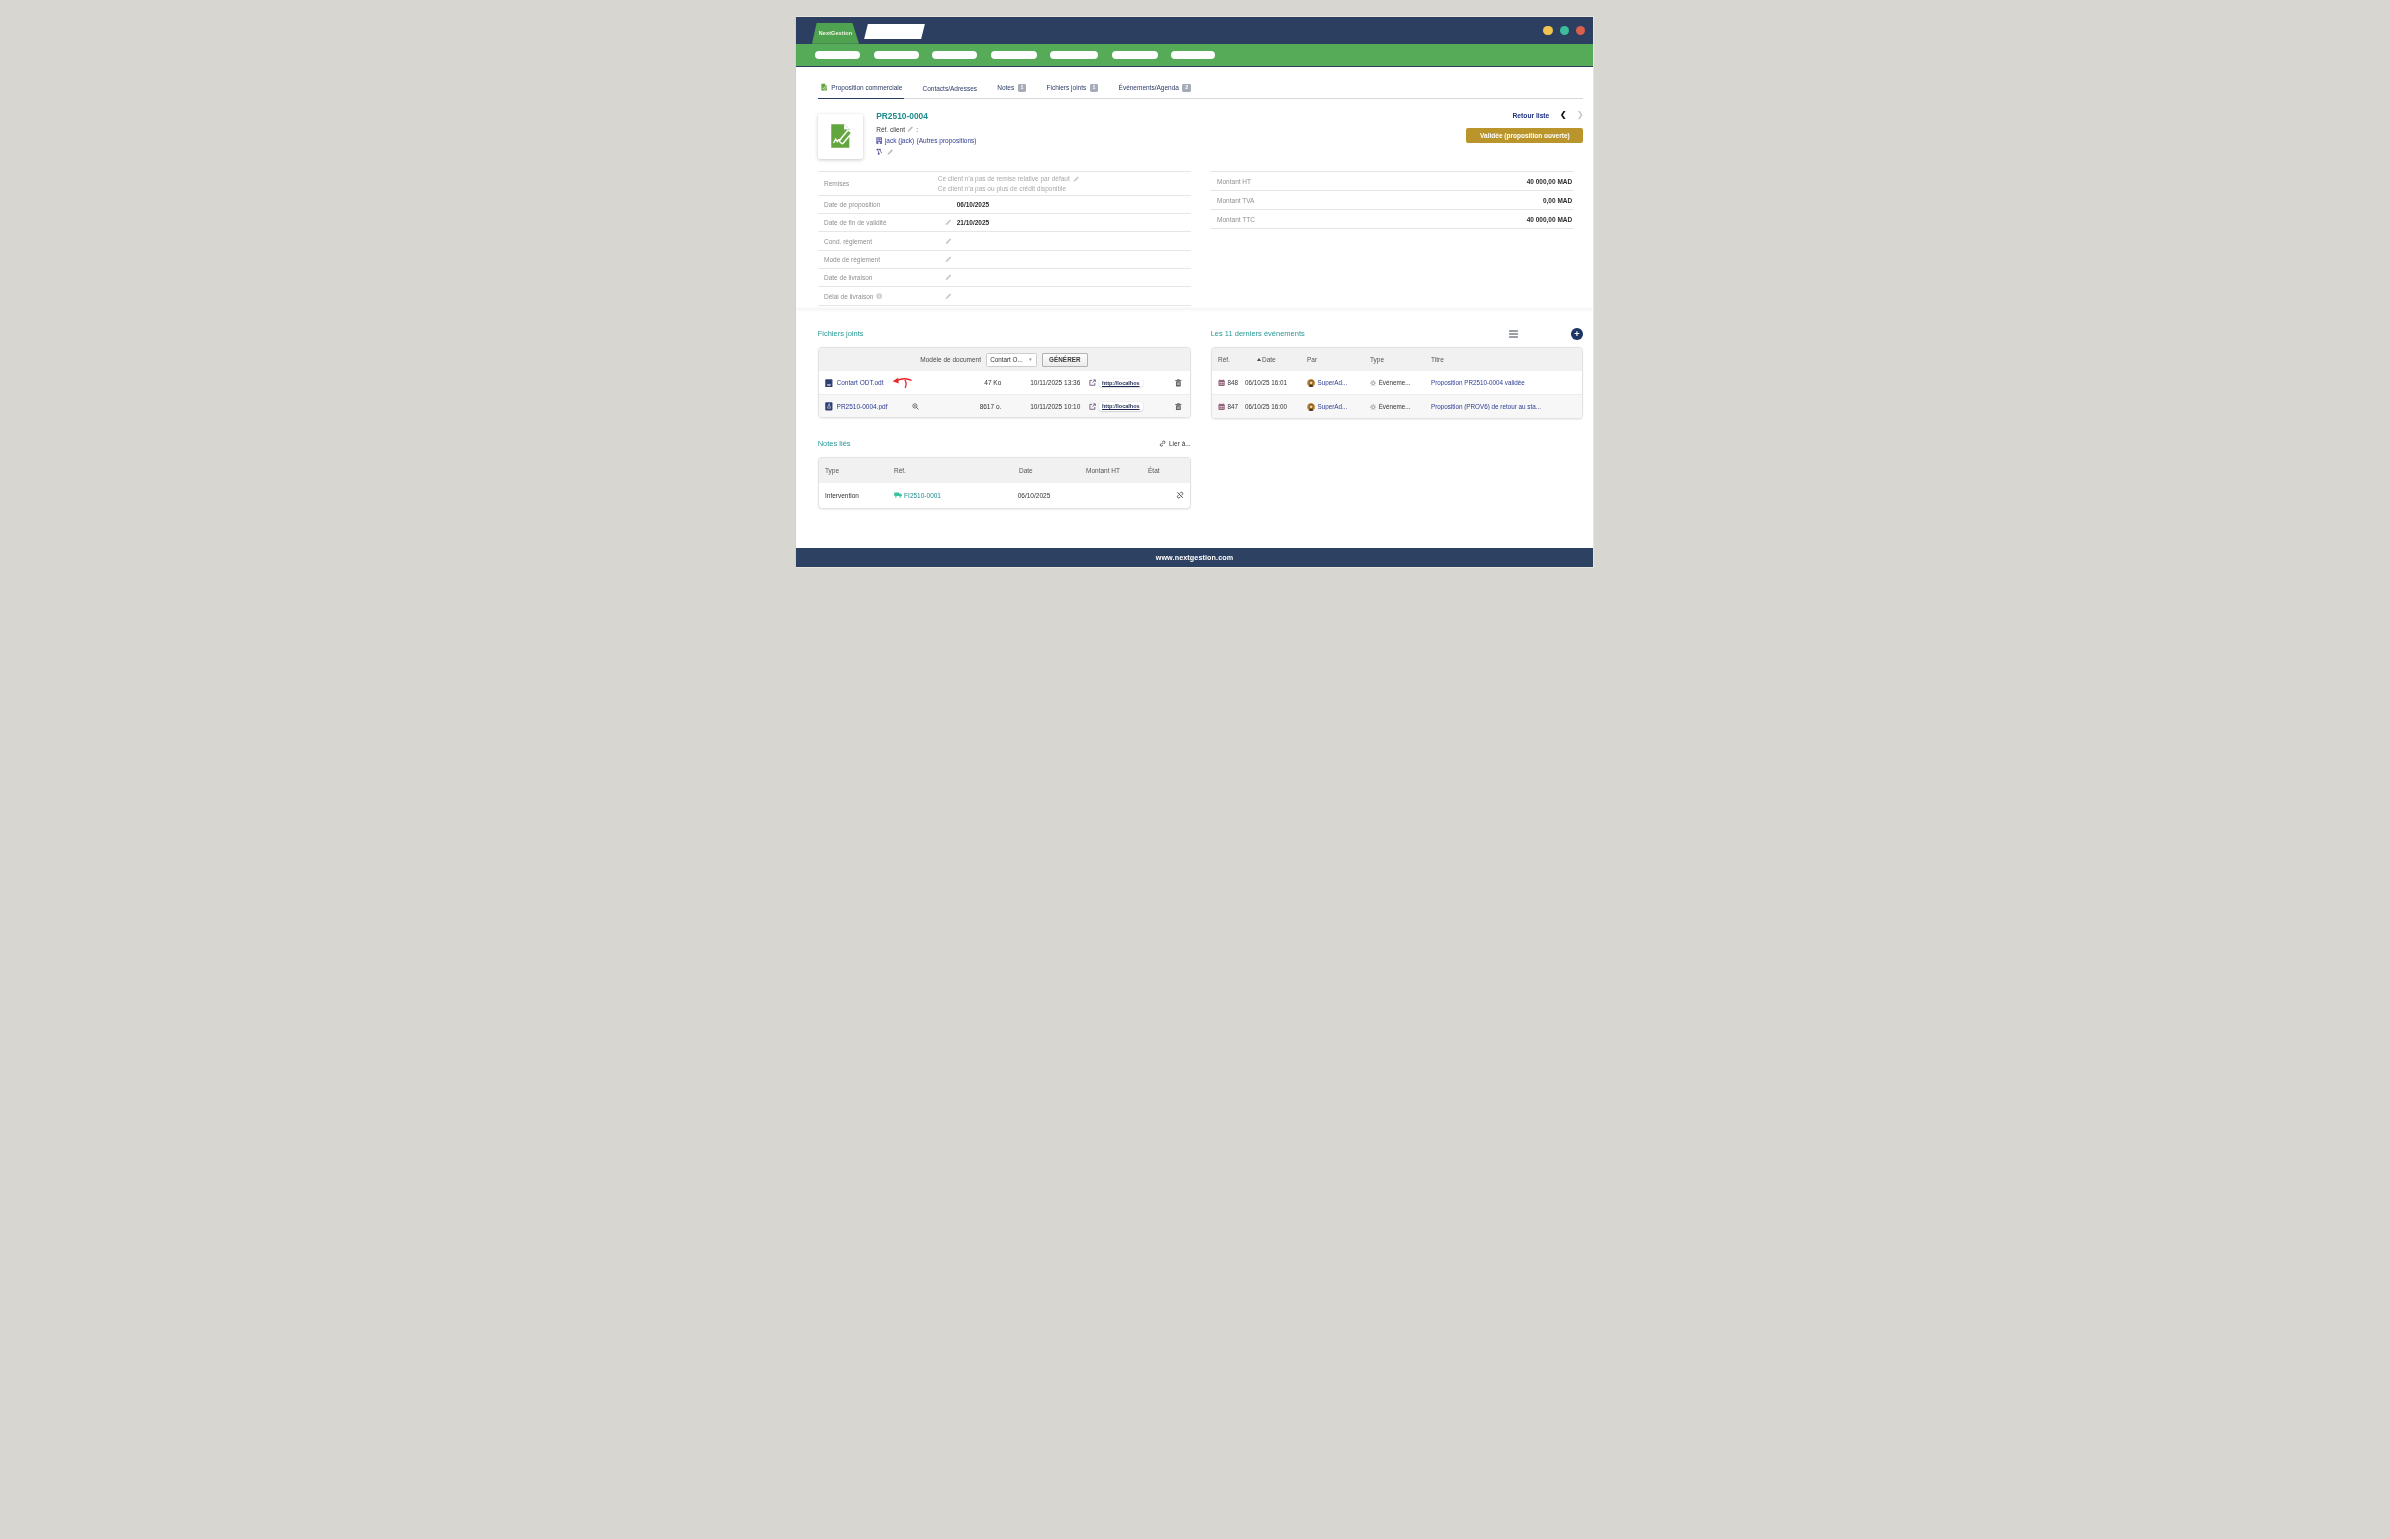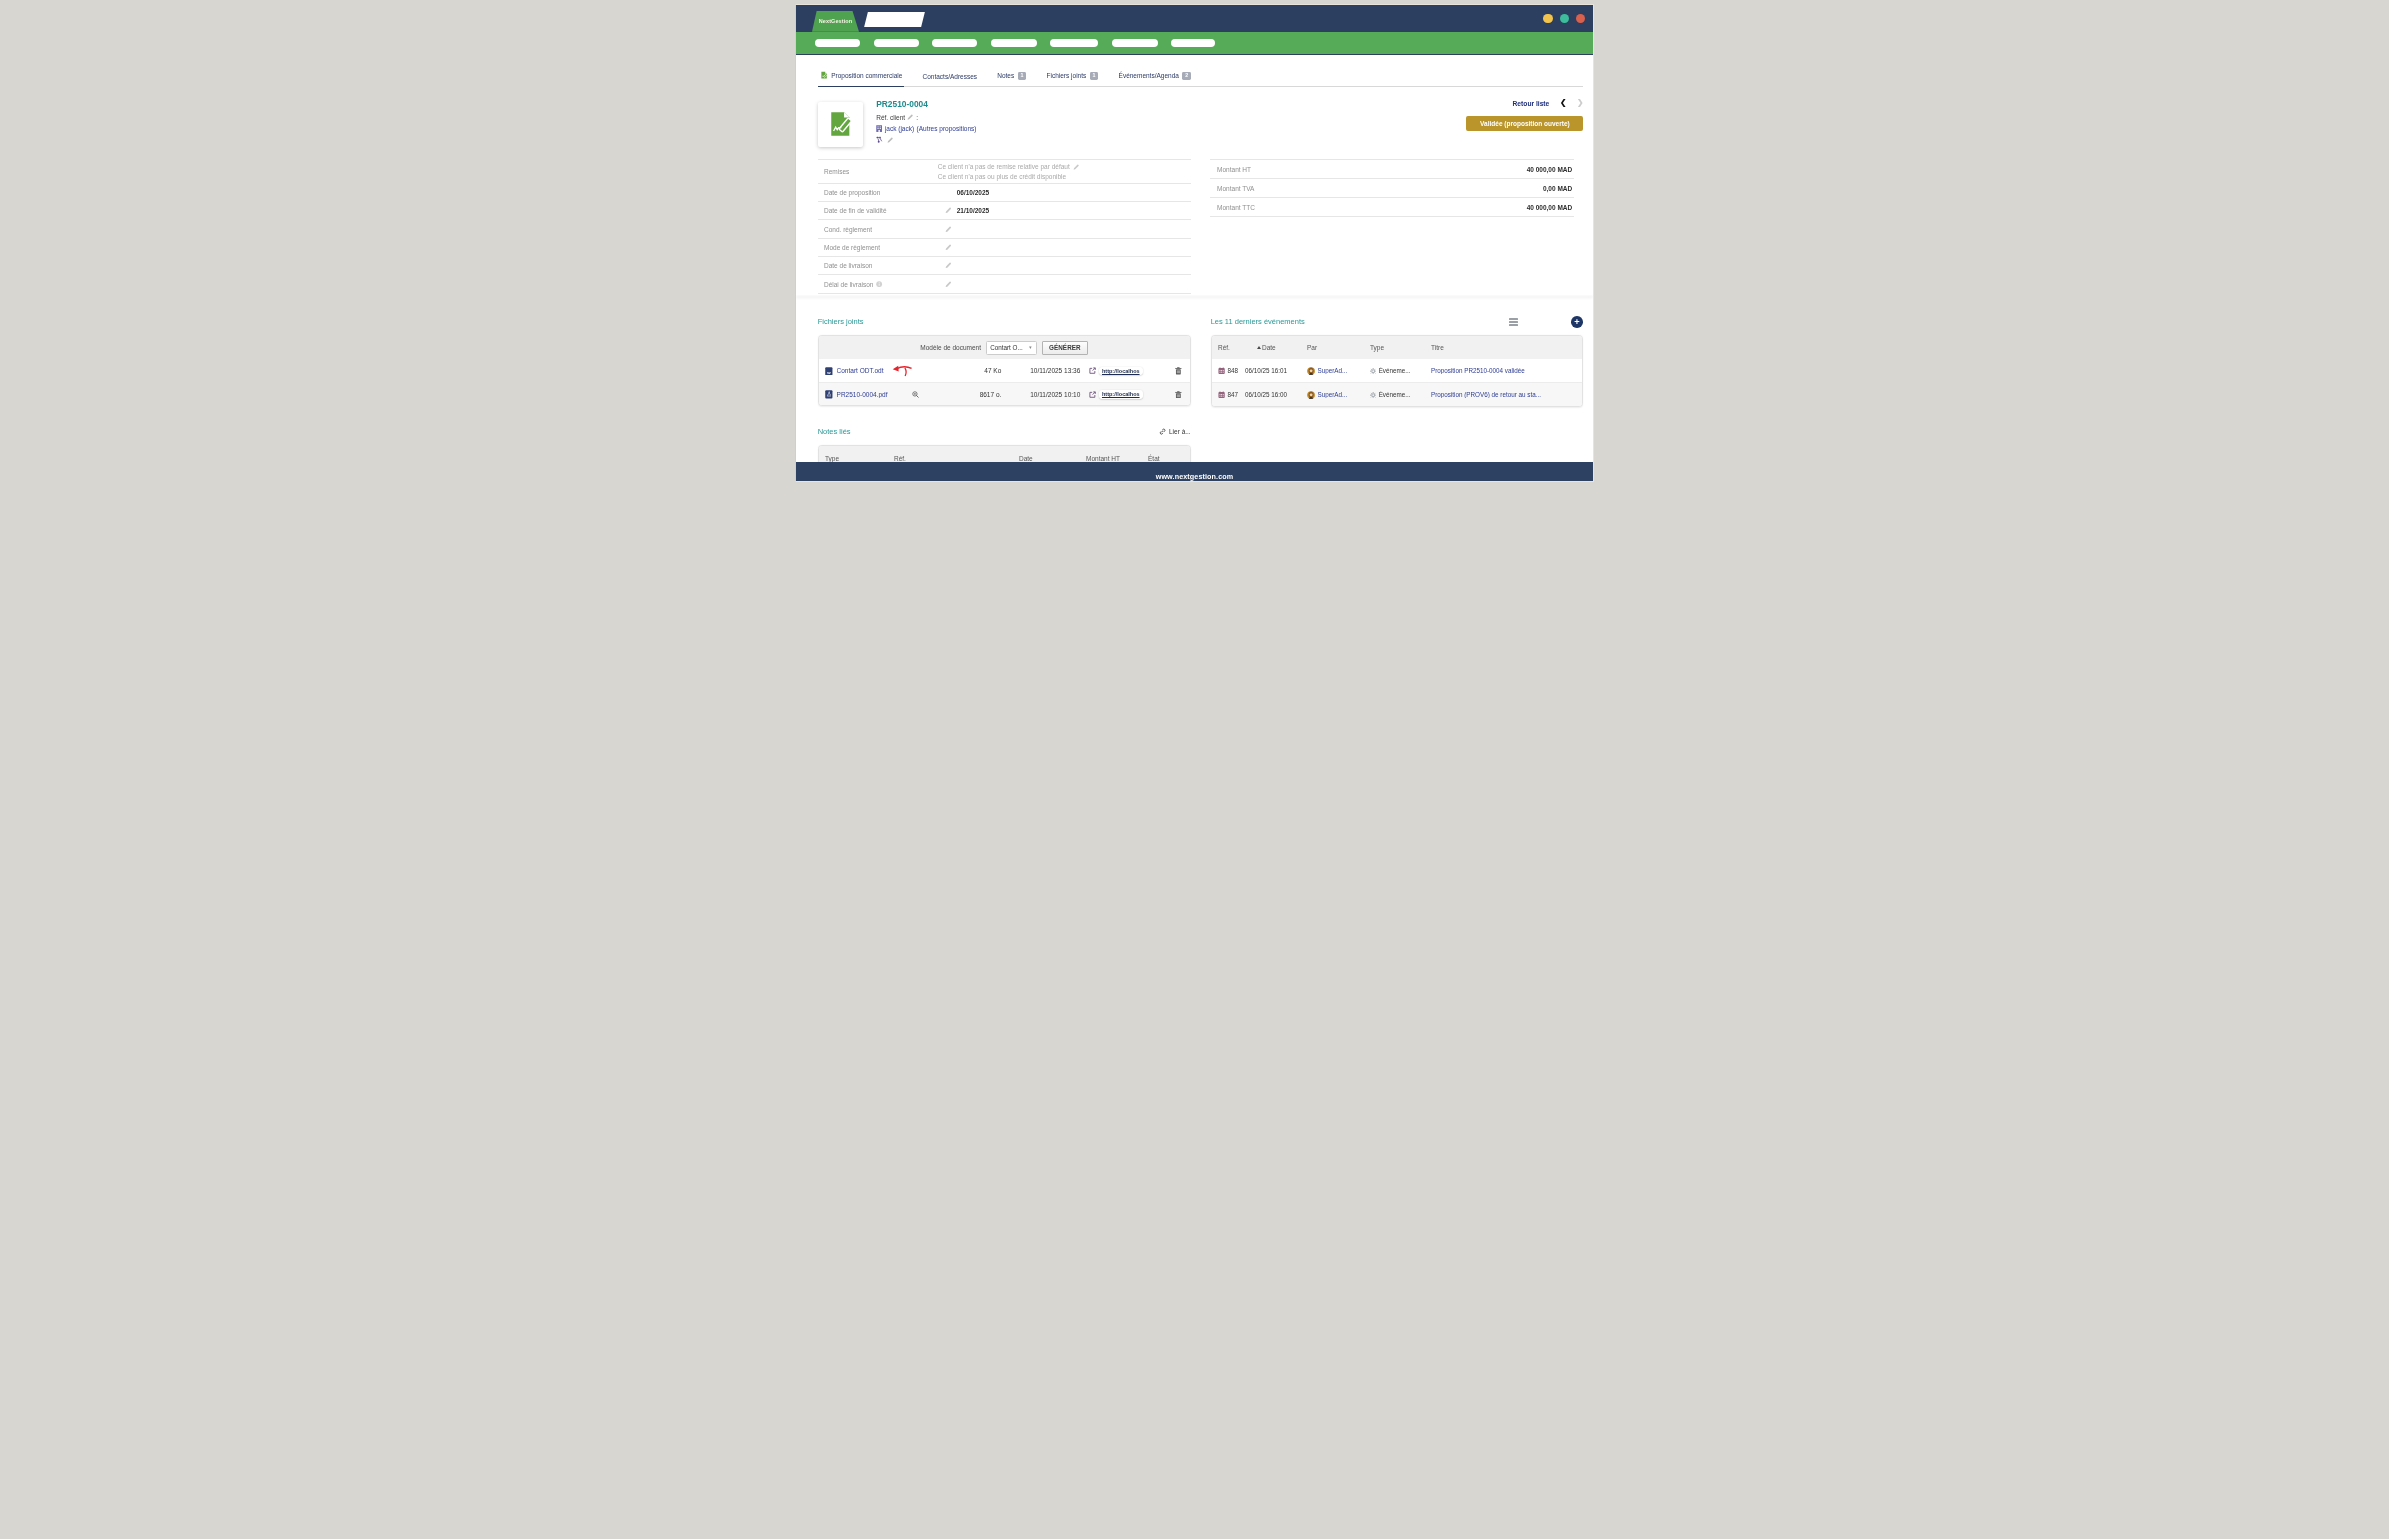--- a/index.html
+++ b/index.html
@@ -1,22 +1,22 @@
 <!DOCTYPE html>
 <html style="font-size:7.7px"><head>
 <meta charset="utf-8">
 <style>
   * { margin:0; padding:0; box-sizing:border-box; }
   html,body { background:#d8d6d0; }
   body { font-family:"Liberation Sans", sans-serif; }
 
   .window{
-    width:799px; height:478px; position:relative; overflow:hidden;
+    width:799px; height:552px; position:relative; overflow:hidden;
     background:#ffffff; border:1.4px solid #e7e4dc; border-left-color:#cfcfcf;
-    margin:4px auto;
+    margin:16px auto;
   }
 
   
   .topbar{ position:relative; height:27px; background:#2c3f61; }
   .logo-tab{
     position:absolute; left:16px; top:5.8px; width:47px; height:21px;
     background:#4fa350; clip-path:polygon(10% 0,86% 0,100% 100%,0 100%);
     display:flex; align-items:center; justify-content:center;
   }
   .logo-tab span{ color:#f6f3e4; font-size:5.5px; font-weight:bold; letter-spacing:0.1px; }
@@ -155,21 +155,21 @@
   .lo-header{ background:#f1f1f1; height:25px; display:flex; align-items:center;
               font-size:6.5px; color:#555; padding-left:6.3px; }
   .lo-c1{ width:69px; } .lo-c2{ width:125px; } .lo-c3{ width:67px; } .lo-c4{ width:62px; }
   .lo-c5{ width:30px; } .lo-c6{ flex:1; display:flex; justify-content:flex-end; padding-right:5.8px; }
   .lo-row{ display:flex; align-items:center; height:25px; padding-left:6.3px; font-size:6.5px; color:#333; }
   .gold-dot{ width:7.7px; height:7.7px; border-radius:50%; background:#b9952c; }
   .teal-link{ color:#1d8b8e; }
 
   
   .footer{ position:absolute; left:0; right:0; bottom:0; height:19px; background:#2d4163;
-           display:flex; align-items:flex-end; justify-content:center; }
+           display:flex; align-items:center; justify-content:center; }
   .footer span{ color:#ffffff; font-weight:bold; font-size:7.2px; letter-spacing:0.1px; }
 
   .pencil-ic{ color:#b5b5b5; }
   svg{ display:block; }
 </style>
 </head>
 <body>
 
 <div class="window">
 

